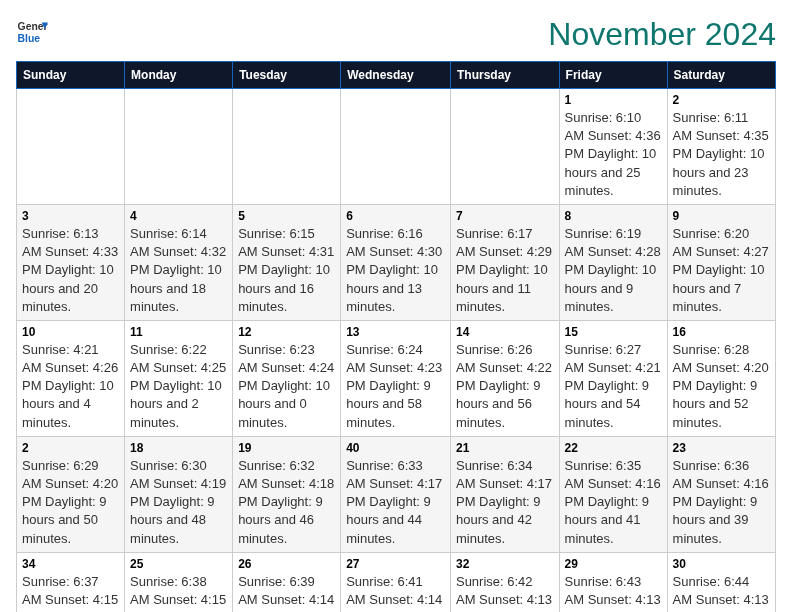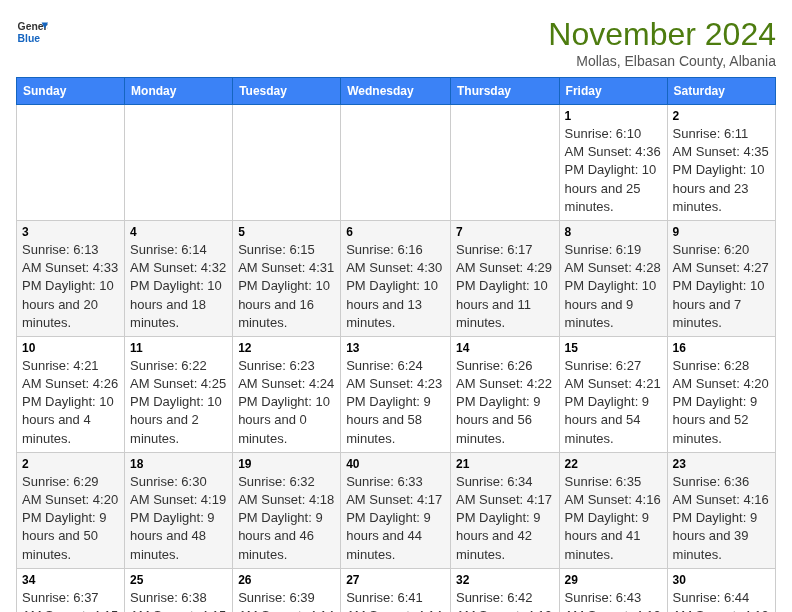--- a/index.html
+++ b/index.html
@@ -24,33 +24,33 @@
     .logo-icon {
       width: 32px;
       height: 32px;
     }
     .title-area {
       text-align: right;
     }
     .month-title {
       font-size: 32px;
       font-weight: normal;
-      color: #4d7c0f;
+      color: #0f766e;
     }
     .subtitle {
       font-size: 14px;
       color: #555;
     }
     table {
       width: 100%;
       border-collapse: collapse;
       font-size: 11px;
     }
     thead tr th {
-      background-color: #3b82f6;
+      background-color: #0f172a;
       color: #fff;
       text-align: left;
       padding: 6px 6px;
       font-size: 12px;
       font-weight: bold;
       border: 1px solid #1565c0;
     }
     tbody tr td {
       border: 1px solid #ccc;
       vertical-align: top;
@@ -83,21 +83,20 @@
 <div class="header-area">
   <div class="logo">
     <svg class="logo-icon" viewBox="0 0 40 40">
       <text x="2" y="18" font-size="13" font-weight="bold" fill="#333">General</text>
       <text x="2" y="32" font-size="13" font-weight="bold" fill="#1565c0">Blue</text>
       <polygon points="32,8 40,8 36,16" fill="#1565c0"></polygon>
     </svg>
   </div>
   <div class="title-area">
     <div class="month-title">November 2024</div>
-    <div class="subtitle">Mollas, Elbasan County, Albania</div>
   </div>
 </div>
 
 <table>
   <thead>
     <tr id="weekday-header">
     <th>Sunday</th>
         <th>Monday</th>
         <th>Tuesday</th>
         <th>Wednesday</th>

